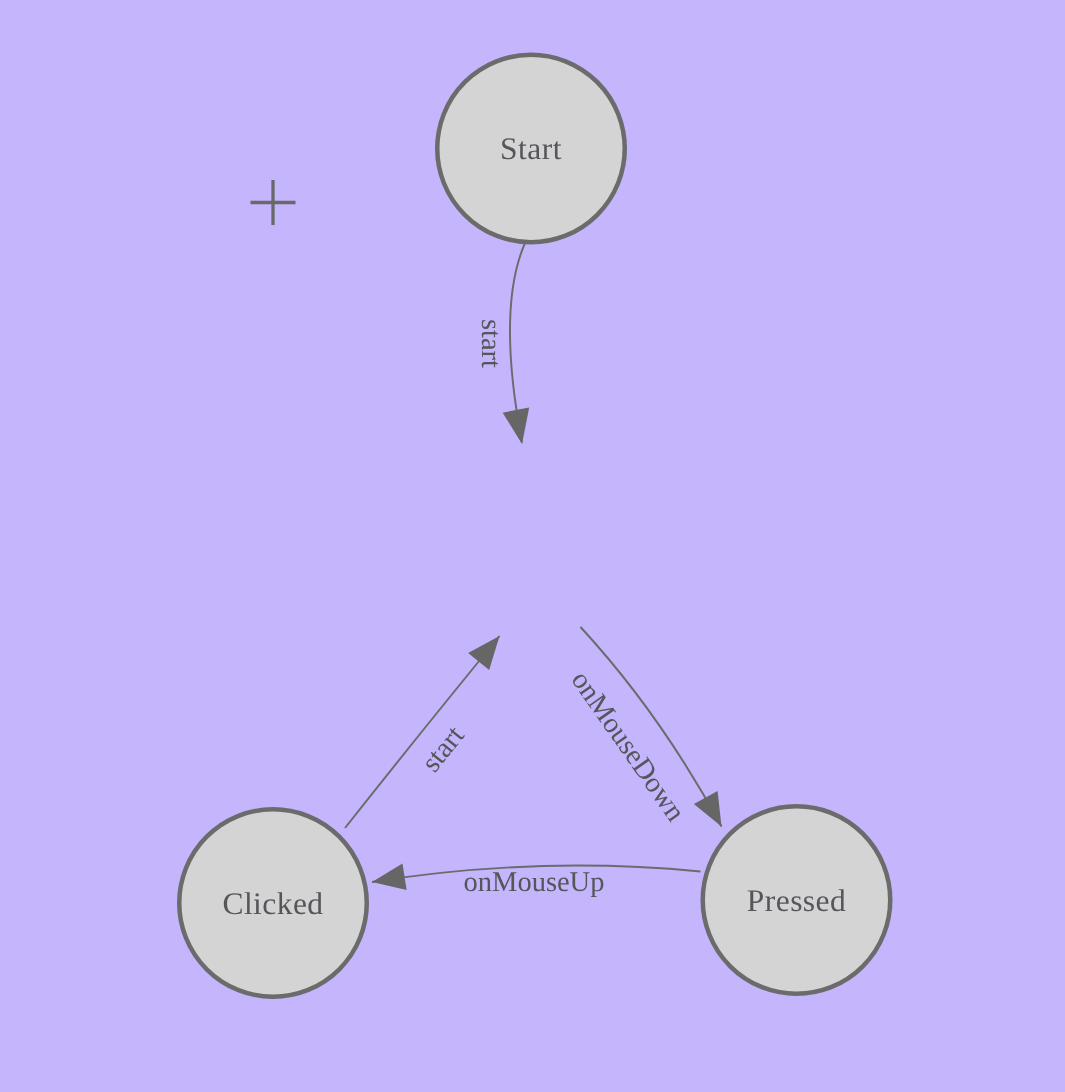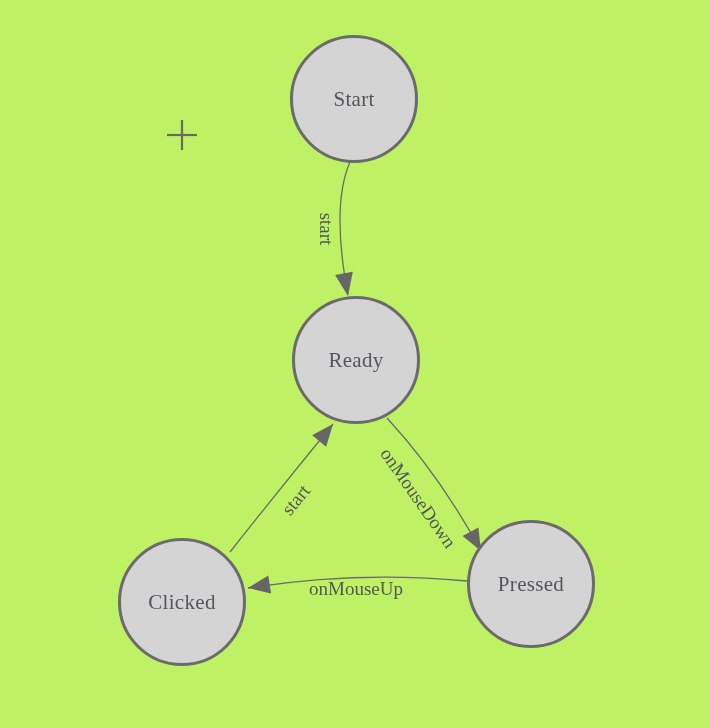--- a/index.html
+++ b/index.html
@@ -5,21 +5,21 @@
   html, body {
     margin: 0;
     padding: 0;
     background: #ffffff;
     font-family: "Liberation Serif", "DejaVu Serif", serif;
   }
   .canvas {
     position: relative;
     width: 710px;
     height: 728px;
-    background: #bef264;
+    background: #c4b5fd;
     overflow: hidden;
   }
   .edges-svg {
     position: absolute;
     left: 0;
     top: 0;
     width: 710px;
     height: 728px;
   }
   .edges-svg path {
@@ -87,29 +87,26 @@
     <g>
       <line class="plus-lines" x1="167" y1="135" x2="197" y2="135"></line>
       <line class="plus-lines" x1="182" y1="120" x2="182" y2="150"></line>
     </g>
   </svg>
 
   <div class="state-node" style="left:290px; top:35px;">
     <span class="node-label">Start</span>
   </div>
 
-  <div class="state-node" style="left:292px; top:296px;">
-    <span class="node-label">Ready</span>
-  </div>
 
   <div class="state-node" style="left:118px; top:538px;font-family:Liberation Serif, serif;">
     <span class="node-label">Clicked</span>
   </div>
 
-  <div class="state-node" style="left:467px; top:520px;">
+  <div class="state-node" style="left:467px; top:536px;">
     <span class="node-label">Pressed</span>
   </div>
 
   <div class="edge-label rot90" style="left:326px; top:229px;">start</div>
 
   <div class="edge-label rot55" style="left:418px; top:498px;">onMouseDown</div>
 
   <div class="edge-label rot0" style="left:356px; top:565px;">onMouseUp</div>
 
   <div class="edge-label rotm51" style="left:296px; top:500px;">start</div>

